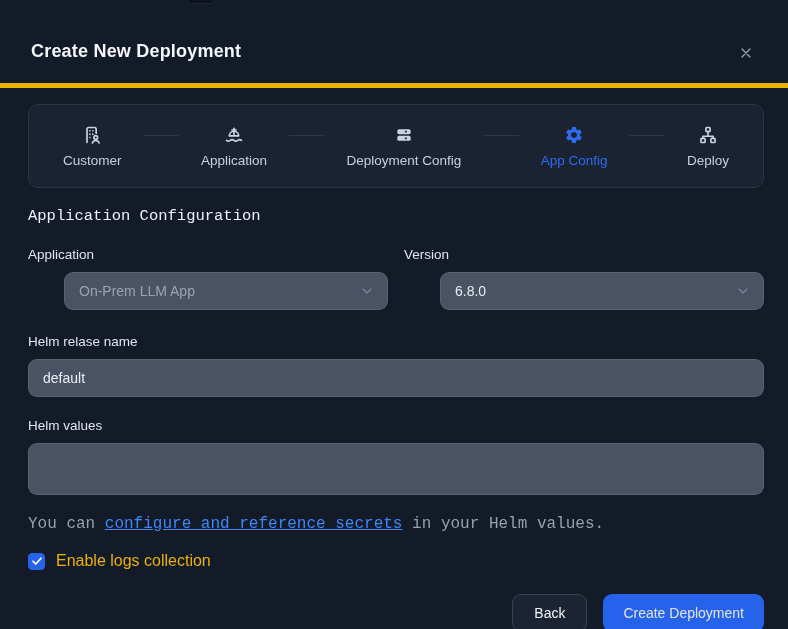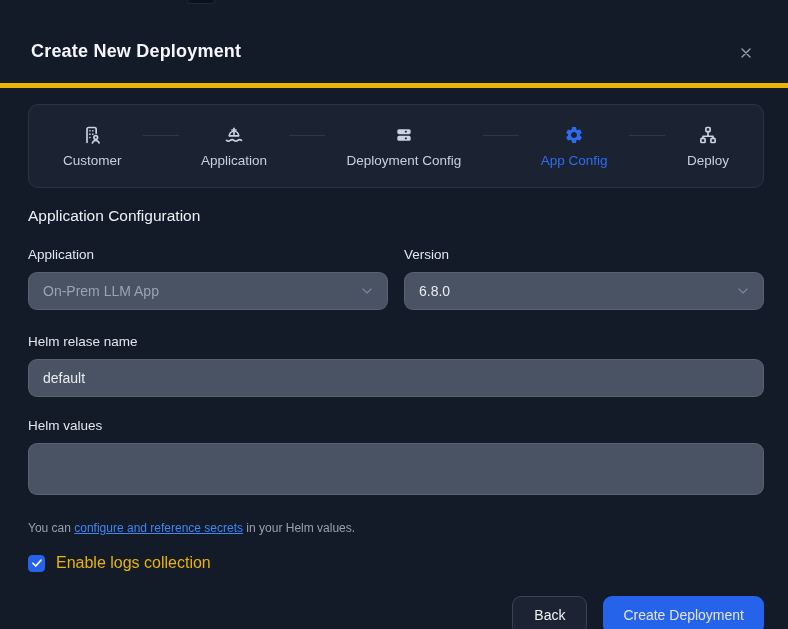--- a/index.html
+++ b/index.html
@@ -33,46 +33,46 @@
     display:flex; align-items:center; padding:16px 34px;
   }
   .step{ display:flex; flex-direction:column; align-items:center; gap:8px; color:#cbd3e0; cursor:default; }
   .step .step-label{ font-size:13.5px; color:#c8d0dd; white-space:nowrap; }
   .step.active{ color:#2e6bef; }
   .step.active .step-label{ color:#2e6bef; }
   .step-icon{ width:20px; height:20px; display:flex; align-items:center; justify-content:center; }
   .connector{ flex:1; display:flex; justify-content:center; transform:translateY(-11px); }
   .connector i{ width:36px; height:1px; background:#2d3747; display:block; }
   
-  .section-title{ margin-top:19px; font-size:15.5px; font-weight:500; color:#eef1f5; }
+  .section-title{ margin-top:19px; font-size:15.5px; font-weight:500; color:#eef1f5;font-family:Liberation Mono, monospace; }
   
   .grid-2{ display:grid; grid-template-columns:1fr 1fr; gap:16px; margin-top:21px; }
   .field-label{ font-size:13.5px; line-height:17px; color:#e2e6ec; margin-bottom:9px; }
   .select{
     height:38px; background:#4a5363; border:1px solid rgba(255,255,255,.09); border-radius:9px;
     display:flex; align-items:center; justify-content:space-between;
-    padding:0 12px 0 14px; font-size:14px; cursor:pointer;
+    padding:0 12px 0 14px; font-size:14px; cursor:pointer;margin-left:36px;
   }
   .select .select-value{ color:#e9ecf1; }
   .select.muted .select-value{ color:#99a3b3; }
   .select .chev{ color:#78839四; }
   .chev{ color:#78839e; display:flex; }
   .text-input{
     width:100%; height:38px; background:#4a5363; border:1px solid rgba(255,255,255,.09);
     border-radius:9px; color:#e9ecf1; font-size:14px; padding:0 14px; outline:none;
     font-family:"Liberation Sans", sans-serif;
   }
   .textarea{
     width:100%; height:52px; background:#4a5363; border:1px solid rgba(255,255,255,.09);
     border-radius:9px; color:#e9ecf1; font-size:14px; padding:9px 14px; outline:none; resize:none;
     font-family:"Liberation Sans", sans-serif;
   }
   .block{ margin-top:23px; }
   .block-values{ margin-top:20px; }
-  .note{ margin-top:22px; font-size:12px; color:#97a0ae; }
+  .note{ margin-top:16px; font-size:16px; color:#97a0ae;font-family:Liberation Mono, monospace; }
   .note a{ color:#3f86f6; text-decoration:underline; cursor:pointer; }
   
   .check-row{ margin-top:19px; display:flex; align-items:center; gap:11px; }
   .checkbox{
     width:17px; height:17px; border-radius:4px; border:1px solid #5b6575;
     display:flex; align-items:center; justify-content:center; cursor:pointer; background:transparent;
   }
   .checkbox svg{ display:none; }
   .checkbox.checked{ background:#2563eb; border-color:#2563eb; }
   .checkbox.checked svg{ display:block; }

